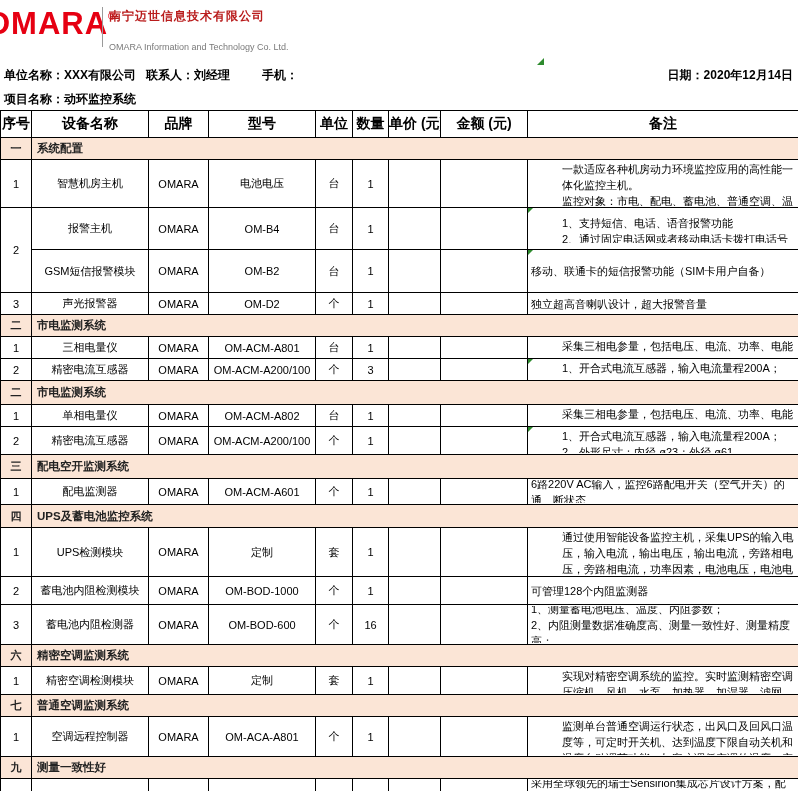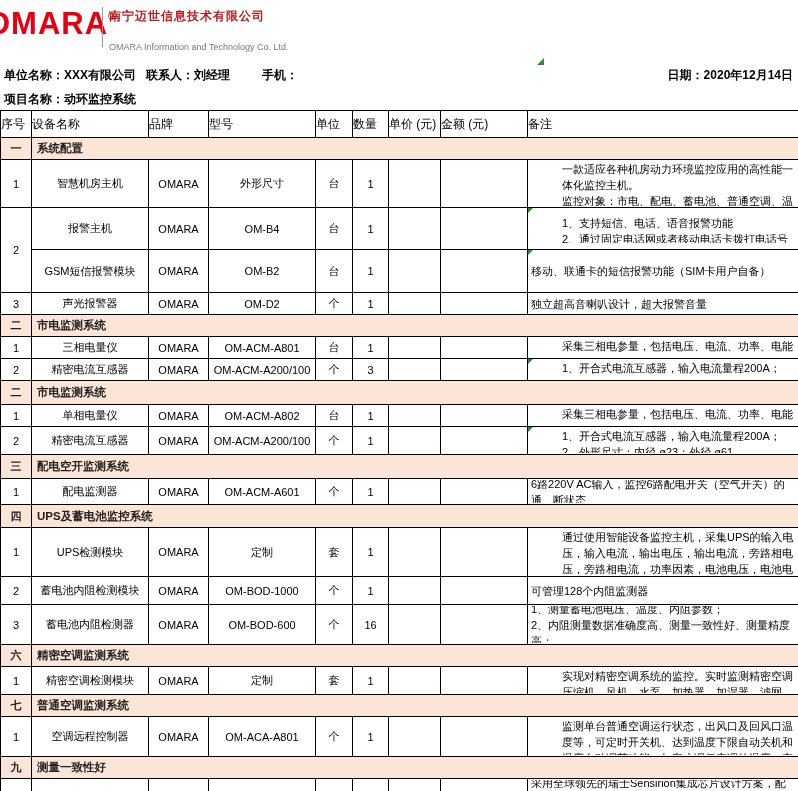--- a/index.html
+++ b/index.html
@@ -29,21 +29,21 @@
   .info-item { position:absolute; font-size:12px; font-weight:700; white-space:nowrap; }
   .i-unit    { top:67px; left:4px; }
   .i-contact { top:67px; left:146px; }
   .i-phone   { top:67px; left:262px; }
   .i-date    { top:67px; right:5px; }
   .i-project { top:91px; left:4px; }
   
   table { position:absolute; top:110px; left:0; width:798px;
           border-collapse:collapse; table-layout:fixed; }
   th, td { border:1px solid #000; overflow:hidden; padding:0; }
-  th { font-size:12px; font-weight:normal; text-align:left; white-space:nowrap; background:#fff; }
+  th { font-size:14px; font-weight:bold; text-align:center; white-space:nowrap; background:#fff; }
   thead tr { height:27px; }
   td { font-size:11px; text-align:center; vertical-align:middle; }
   tr.section { background:#fbe5d6; }
   td.sec-no { font-weight:bold; color:#222; }
   td.sec-label { text-align:left; font-weight:bold; padding-left:5px; font-size:11.5px; color:#222; }
   td.remark { text-align:left; padding:0 3px; position:relative; }
   .rk { display:flex; flex-direction:column; overflow:hidden;
         white-space:pre-line; line-height:16px; font-size:11px; }
   .v-top { justify-content:flex-start;margin-left:31px; }
   .v-mid { justify-content:center; }
@@ -99,21 +99,21 @@
       </thead>
     <tbody>
         <tr class="section" style="height: 22px;">
           <td class="sec-no">一</td>
           <td class="sec-label" colspan="8">系统配置</td>
         </tr>
         <tr style="height: 48px;">
           <td>1</td>
           <td>智慧机房主机</td>
           <td>OMARA</td>
-          <td>外形尺寸</td>
+          <td>电池电压</td>
           <td>台</td>
           <td>1</td>
           <td></td>
           <td></td>
           <td class="remark">
             <div class="rk v-top" style="height: 45px;">一款适应各种机房动力环境监控应用的高性能一体化监控主机。
 监控对象：市电、配电、蓄电池、普通空调、温湿度、漏水、烟雾、视频、门禁、红外人体探测等</div>
           </td>
         </tr>
         <tr style="height: 42px;">

